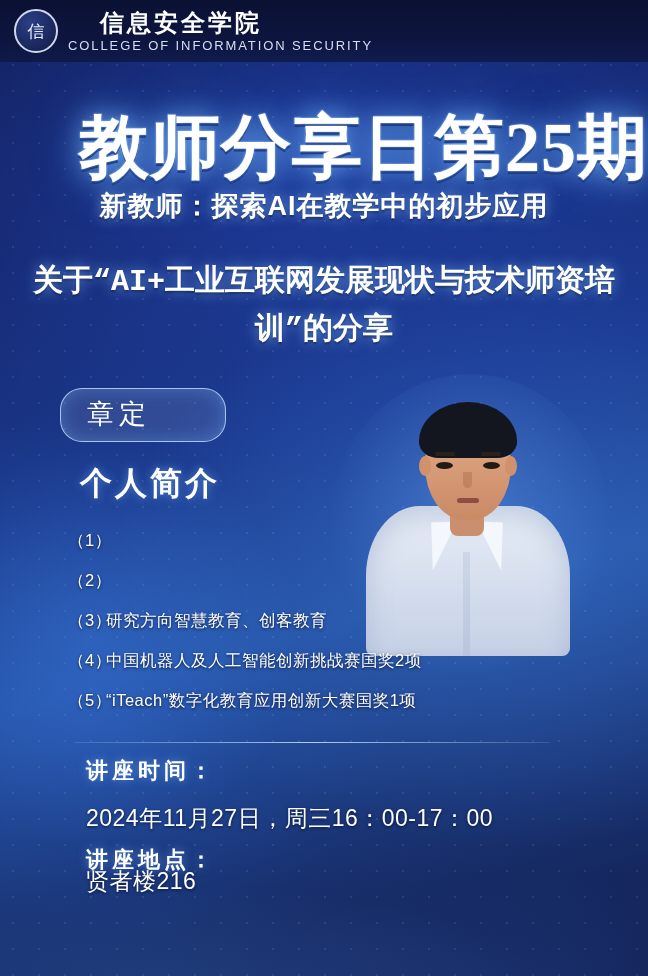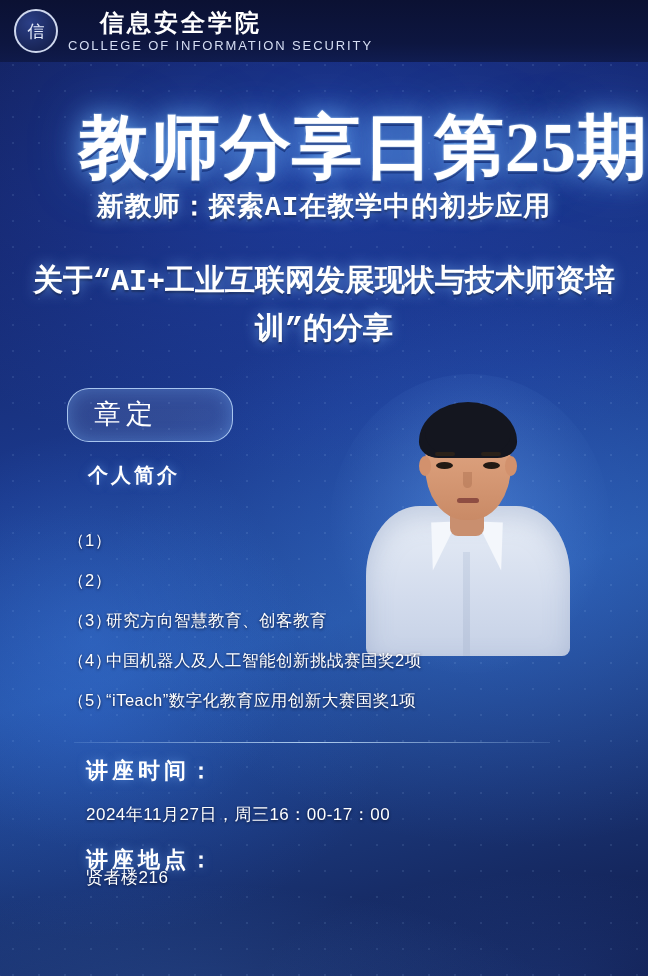--- a/index.html
+++ b/index.html
@@ -113,21 +113,21 @@
       0 3px 0 #1b3a86,
       0 0 26px rgba(120,190,255,0.85),
       0 0 48px rgba(80,150,255,0.6);
     margin-top: 19px;
   }
   .title-sub {
     position: absolute;
     top: 188px;
     width: 100%;
     text-align: center;
-    font-family: Liberation Mono, monospace;
+    font-family: Liberation Sans, sans-serif;
     font-weight: bold;
     font-size: 27px;
     color: #ffffff;
     letter-spacing: 1px;
     text-shadow: 0 0 14px rgba(130,190,255,0.8), 0 2px 2px rgba(10,20,60,0.8);
   }
   .title-topic {
     position: absolute;
     top: 258px;
     left: 26px;
@@ -137,40 +137,40 @@
     font-weight: bold;
     font-size: 30px;
     line-height: 1.6;
     color: #ffffff;
     text-shadow: 0 0 14px rgba(130,190,255,0.75), 0 2px 2px rgba(10,20,60,0.75);
   }
 
   
   .name-pill {
     position: absolute;
-    left: 67px;
+    left: 60px;
     top: 388px;
     min-width: 112px;
     padding: 7px 26px 9px 26px;
     border-radius: 22px;
     border: 1.5px solid rgba(190,220,255,0.85);
     background: rgba(255,255,255,0.10);
     color: #ffffff;
     font-size: 27px;
     font-family: "Liberation Serif", serif;
     letter-spacing: 5px;
     box-shadow: 0 0 18px rgba(120,180,255,0.35) inset;
   }
 
   
   .bio-title {
     position: absolute;
-    left: 88px;
+    left: 80px;
     top: 462px;
-    font-size: 20px;
+    font-size: 32px;
     font-weight: bold;
     color: #ffffff;
     letter-spacing: 3px;
     font-family: Liberation Mono, monospace;
     text-shadow: 0 0 10px rgba(120,180,255,0.6);
   }
   .bio-list {
     position: absolute;
     left: 68px;
     top: 530px;
@@ -205,21 +205,21 @@
     font-size: 22px;
     font-weight: bold;
     color: #ffffff;
     letter-spacing: 4px;
     font-family: "Liberation Serif", serif;
     text-shadow: 0 0 10px rgba(120,180,255,0.55);
   }
   .info-value {
     position: absolute;
     left: 86px;
-    font-size: 17px;
+    font-size: 23px;
     color: #ffffff;
     letter-spacing: 0.5px;
     text-shadow: 0 1px 3px rgba(5,12,40,0.8);
   }
   #time-label { top: 756px; }
   #time-value { top: 803px; }
   #place-label { top: 845px; }
   #place-value { top: 866px; }
 
   

